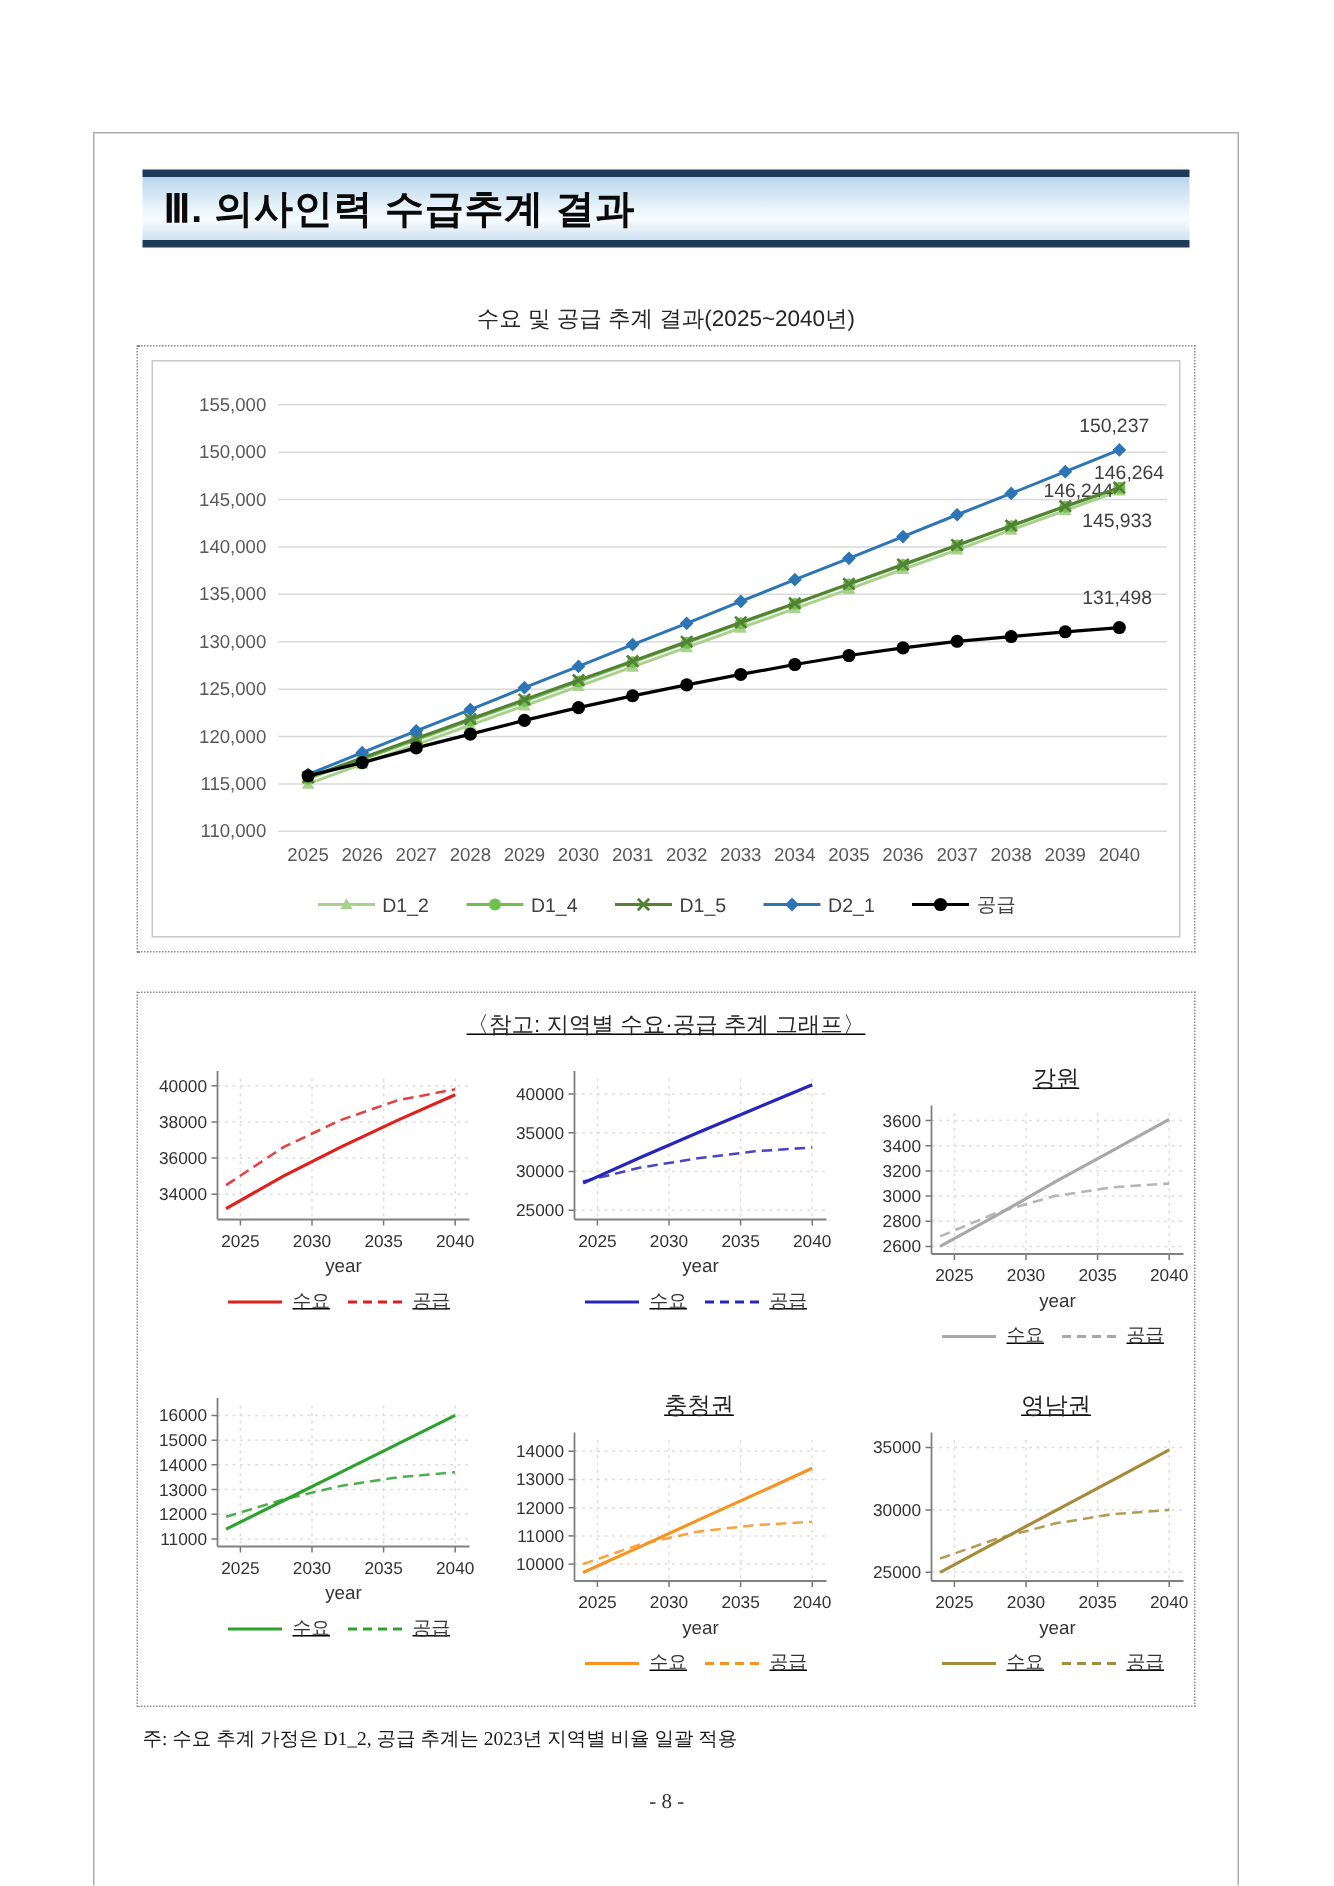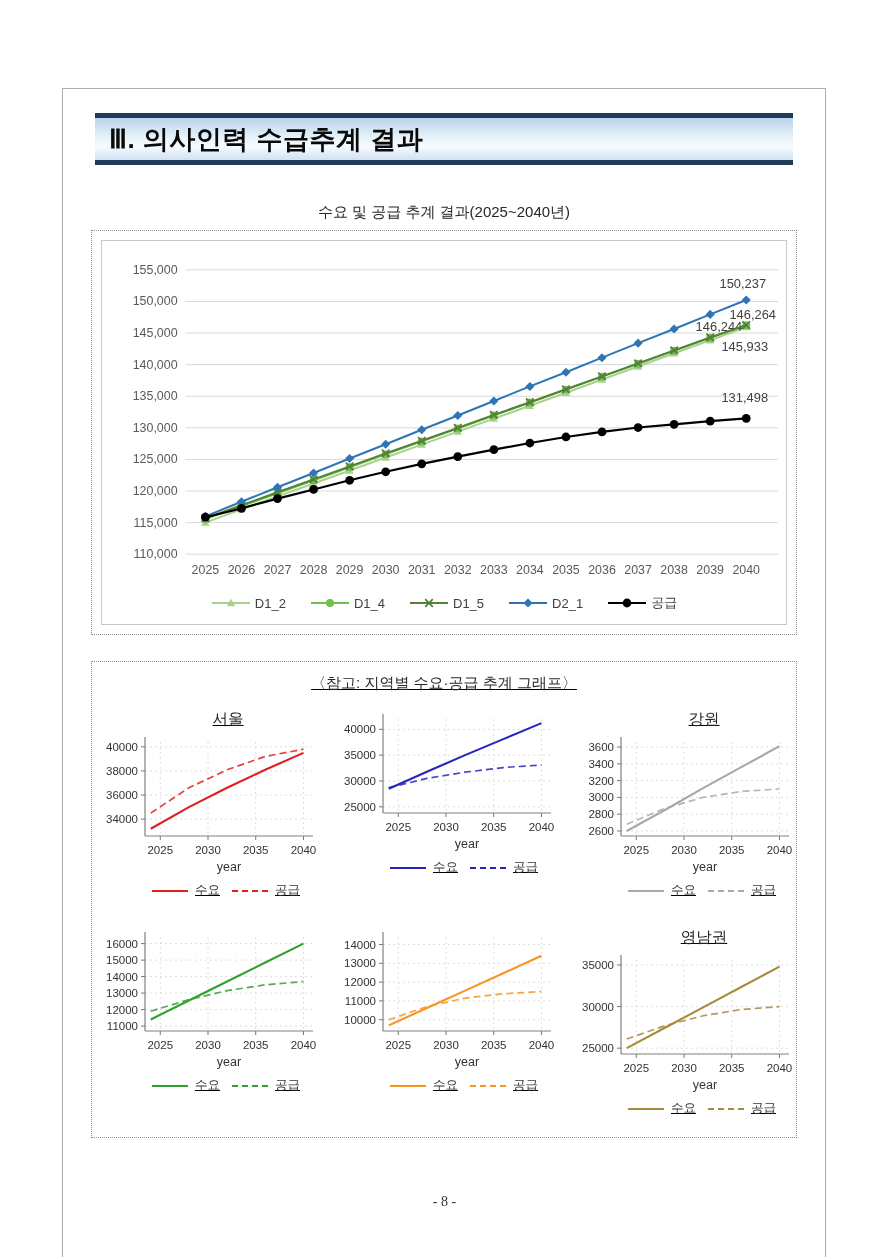--- a/index.html
+++ b/index.html
@@ -238,21 +238,20 @@
           </span>
         </div>
     </div>
   </div>
 
   <div class="panel panel2">
     <div class="panel2-title">〈참고: 지역별 수요·공급 추계 그래프〉</div>
     <div class="mini-grid">
 
       <div class="mini">
-        <div class="mini-title">서울</div>
         <svg class="mini-svg" viewBox="0 0 230 146">
             <line x1="54" y1="87.12820512820512" x2="222" y2="87.12820512820512" stroke="#dedede" stroke-width="1" stroke-dasharray="2 3"></line>
             <line x1="50" y1="87.12820512820512" x2="54" y2="87.12820512820512" stroke="#777" stroke-width="1"></line>
             <text x="47" y="91.12820512820512" font-size="11.5" fill="#333" text-anchor="end" font-family="&quot;Liberation Sans&quot;,sans-serif">34000</text>
             <line x1="54" y1="63.02564102564102" x2="222" y2="63.02564102564102" stroke="#dedede" stroke-width="1" stroke-dasharray="2 3"></line>
             <line x1="50" y1="63.02564102564102" x2="54" y2="63.02564102564102" stroke="#777" stroke-width="1"></line>
             <text x="47" y="67.02564102564102" font-size="11.5" fill="#333" text-anchor="end" font-family="&quot;Liberation Sans&quot;,sans-serif">36000</text>
             <line x1="54" y1="38.92307692307692" x2="222" y2="38.92307692307692" stroke="#dedede" stroke-width="1" stroke-dasharray="2 3"></line>
             <line x1="50" y1="38.92307692307692" x2="54" y2="38.92307692307692" stroke="#777" stroke-width="1"></line>
             <text x="47" y="42.92307692307692" font-size="11.5" fill="#333" text-anchor="end" font-family="&quot;Liberation Sans&quot;,sans-serif">38000</text>
@@ -428,20 +427,21 @@
               <span>수요</span>
             </span>
             <span class="item">
               <span class="sample" style="border-top: 2px dashed rgb(47, 161, 47);"></span>
               <span>공급</span>
             </span>
           </div>
       </div>
 
       <div class="mini">
+        <div class="mini-title">충청권</div>
         <svg class="mini-svg" viewBox="0 0 230 146">
             <line x1="54" y1="92.72" x2="222" y2="92.72" stroke="#dedede" stroke-width="1" stroke-dasharray="2 3"></line>
             <line x1="50" y1="92.72" x2="54" y2="92.72" stroke="#777" stroke-width="1"></line>
             <text x="47" y="96.72" font-size="11.5" fill="#333" text-anchor="end" font-family="&quot;Liberation Sans&quot;,sans-serif">10000</text>
             <line x1="54" y1="73.92" x2="222" y2="73.92" stroke="#dedede" stroke-width="1" stroke-dasharray="2 3"></line>
             <line x1="50" y1="73.92" x2="54" y2="73.92" stroke="#777" stroke-width="1"></line>
             <text x="47" y="77.92" font-size="11.5" fill="#333" text-anchor="end" font-family="&quot;Liberation Sans&quot;,sans-serif">11000</text>
             <line x1="54" y1="55.12" x2="222" y2="55.12" stroke="#dedede" stroke-width="1" stroke-dasharray="2 3"></line>
             <line x1="50" y1="55.12" x2="54" y2="55.12" stroke="#777" stroke-width="1"></line>
             <text x="47" y="59.12" font-size="11.5" fill="#333" text-anchor="end" font-family="&quot;Liberation Sans&quot;,sans-serif">12000</text>
@@ -519,15 +519,16 @@
             <span class="item">
               <span class="sample" style="border-top: 2px dashed rgb(166, 139, 58);"></span>
               <span>공급</span>
             </span>
           </div>
       </div>
 
     </div>
   </div>
 
+  <div class="note">주: 수요 추계 가정은 D1_2, 공급 추계는 2023년 지역별 비율 일괄 적용</div>
 </div>
 
 <div class="page-num">- 8 -</div>
 
 </body></html>

